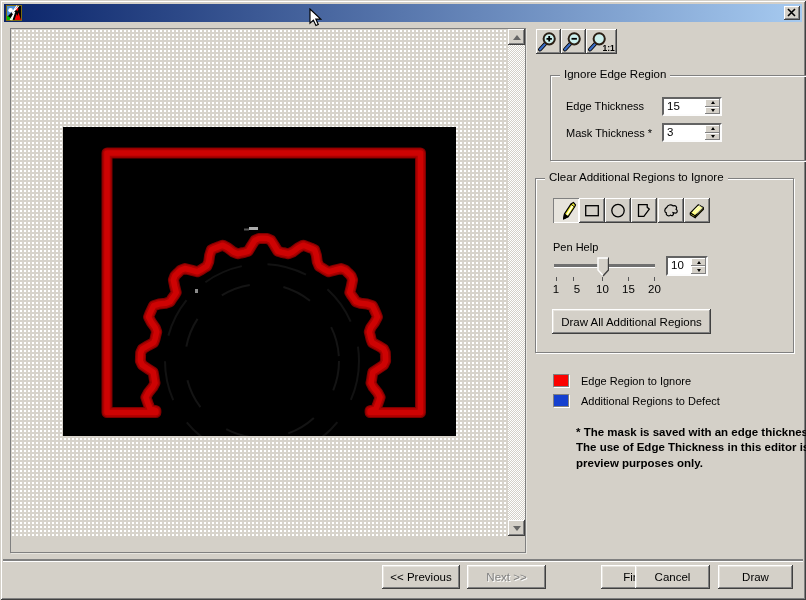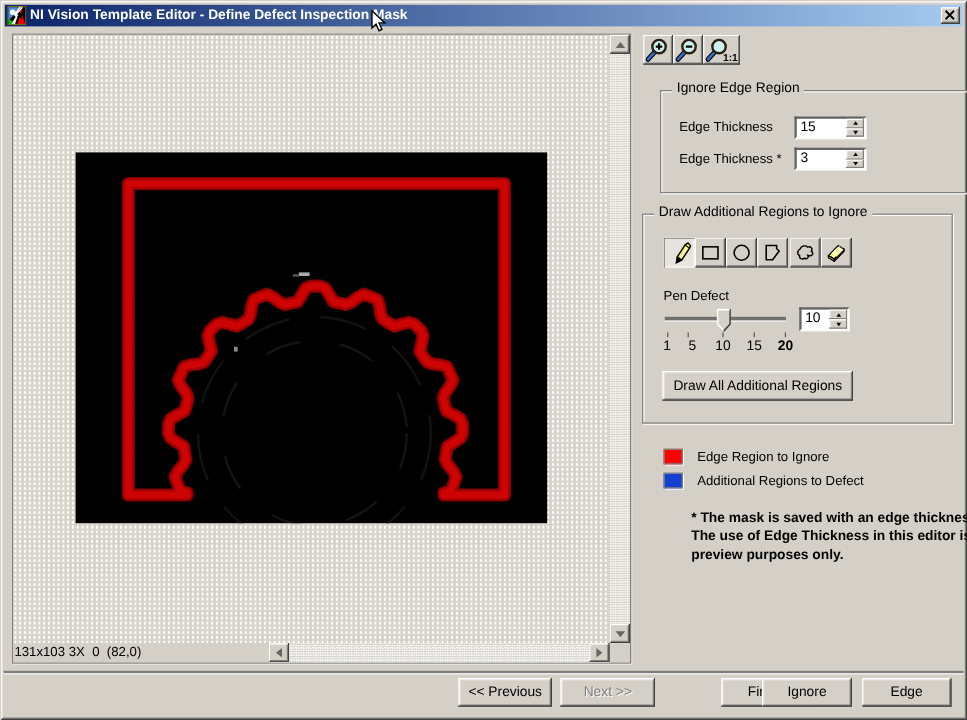--- a/index.html
+++ b/index.html
@@ -51,21 +51,20 @@
     <rect x="0" y="0" width="16" height="16" fill="#7a6a10"></rect>
     <rect x="1" y="1" width="14" height="14" fill="#000"></rect>
     <polygon points="1,1 12,1 1,12" fill="#4d8fd6"></polygon>
     <circle cx="4.6" cy="5.2" r="2.3" fill="#fff"></circle>
     <path d="M5.8,6.8 L8,9.5" stroke="#203040" stroke-width="1.2"></path>
     <polygon points="1,15 1,10.5 5.5,13.5 7.5,15" fill="#00c000"></polygon>
     <polygon points="8.5,15 10.5,9 11.5,11 12.5,7.5 15,15" fill="#f00000"></polygon>
     <polygon points="10.5,1 12.5,4 11.5,6 12.5,7 10,5 9,3.5" fill="#f00000"></polygon>
     <path d="M11,0.5 L6.5,7 L8.5,7.5 L4.5,14.5 L6,14.7 L8,9 L6.5,8 L12.7,1" fill="none" stroke="#fff" stroke-width="1.1"></path>
   </svg>
-  <span class="ttext">NI Vision Template Editor - Define Defect Inspection Mask</span>
   <div id="closebtn"><svg width="16" height="14" viewBox="0 0 16 14">
         <path d="M4,3 L11,10 M11,3 L4,10" stroke="#000" stroke-width="1.6"></path>
       </svg></div>
 </div>
 
 <div class="abs" id="viewer">
   <div class="abs" id="dots"></div>
   <div class="abs" id="blackimg">
     <svg width="393" height="309" viewBox="0 0 393 309">
       <circle cx="199" cy="234" r="97" fill="none" stroke="#121212" stroke-width="2" stroke-dasharray="40 26"></circle>
@@ -79,31 +78,20 @@
     </svg>
   </div>
   <div class="abs dither" id="vsb">
     <div class="sbtn up">
         <div class="tri" style="border-left:4px solid rgba(0,0,0,0);border-right:4px solid rgba(0,0,0,0);border-bottom:5px solid #666;"></div>
       </div>
     <div class="sbtn dn">
         <div class="tri" style="border-left:4px solid rgba(0,0,0,0);border-right:4px solid rgba(0,0,0,0);border-top:5px solid #666;"></div>
       </div>
   </div>
-  <div class="abs" id="hrow">
-    <div id="stat">131x103 3X  0  (82,0)</div>
-    <div class="dither" id="hsb">
-      <div class="sbtn lf">
-          <div class="tri" style="border-top:4px solid rgba(0,0,0,0);border-bottom:4px solid rgba(0,0,0,0);border-right:5px solid #666;"></div>
-        </div>
-      <div class="sbtn rt">
-          <div class="tri" style="border-top:4px solid rgba(0,0,0,0);border-bottom:4px solid rgba(0,0,0,0);border-left:5px solid #666;"></div>
-        </div>
-    </div>
-  </div>
 </div>
 
 <div class="abs zbtn" style="left:536px;width:25px;"><svg width="25" height="25" viewBox="0 0 25 25">
 <line x1="9.5" y1="14.5" x2="4" y2="20.5" stroke="#000" stroke-width="4" stroke-linecap="round"></line>
 <line x1="9.5" y1="14.5" x2="4" y2="20.5" stroke="#3a6bc4" stroke-width="2.2" stroke-linecap="round"></line>
 <circle cx="13.2" cy="9.8" r="5.6" fill="#ccf0ee" stroke="#2a1e14" stroke-width="2"></circle>
 <path d="M10.5,9.8 H15.9 M13.2,7.1 V12.5" stroke="#000" stroke-width="1.8"></path>
     </svg></div>
 <div class="abs zbtn" style="left:561px;width:25px;"><svg width="25" height="25" viewBox="0 0 25 25">
 <line x1="9.5" y1="14.5" x2="4" y2="20.5" stroke="#000" stroke-width="4" stroke-linecap="round"></line>
@@ -125,36 +113,36 @@
     <span class="val">15</span>
     <div class="btns">
         <div class="b" style="top:0;height:50%;">
           <div class="tri" style="border-left:2.5px solid rgba(0,0,0,0);border-right:2.5px solid rgba(0,0,0,0);border-bottom:3.5px solid #000;"></div>
         </div>
     <div class="b" style="bottom:0;height:50%;">
           <div class="tri" style="border-left:2.5px solid rgba(0,0,0,0);border-right:2.5px solid rgba(0,0,0,0);border-top:3.5px solid #000;"></div>
         </div>
       </div>
   </div>
-  <div class="abs" style="left:15px;top:51px;">Edge Thickness *</div>
+  <div class="abs" style="left:15px;top:51px;">Mask Thickness *</div>
   <div class="abs spin" style="left:111px;top:47px;width:60px;height:19px;">
     <span class="val">3</span>
     <div class="btns">
         <div class="b" style="top:0;height:50%;">
           <div class="tri" style="border-left:2.5px solid rgba(0,0,0,0);border-right:2.5px solid rgba(0,0,0,0);border-bottom:3.5px solid #000;"></div>
         </div>
     <div class="b" style="bottom:0;height:50%;">
           <div class="tri" style="border-left:2.5px solid rgba(0,0,0,0);border-right:2.5px solid rgba(0,0,0,0);border-top:3.5px solid #000;"></div>
         </div>
       </div>
   </div>
 </div>
 
 <div class="abs group" style="left:535px;top:178px;width:259px;height:175px;">
-  <div class="glabel">Draw Additional Regions to Ignore</div>
+  <div class="glabel">Clear Additional Regions to Ignore</div>
 </div>
 <div class="abs tbtn sel" style="left:553px;"><svg width="26" height="25" viewBox="0 0 26 25">
 <polygon points="10.6,21 15.2,18.6 21.5,9 22.5,6.9 20.4,4.4 17.9,6.1 11.5,15.9" fill="#f0ef2e" stroke="#000" stroke-width="1.2" stroke-linejoin="round"></polygon>
 <path d="M13.6,17.3 L19.8,7.6" stroke="#fffef2" stroke-width="1.5" fill="none"></path>
 <polygon points="10.6,21 15.2,18.6 11.5,15.9" fill="#000" stroke="#000" stroke-width="1"></polygon>
 <path d="M17.9,6.1 L21.5,9" stroke="#000" stroke-width="0.9" fill="none"></path>
     </svg></div>
 <div class="abs tbtn" style="left:579px;"><svg width="26" height="25" viewBox="0 0 26 25">
       <rect x="6.7" y="7.7" width="12.6" height="10" fill="none" stroke="#000" stroke-width="1.3"></rect>
     </svg></div>
@@ -166,37 +154,37 @@
     </svg></div>
 <div class="abs tbtn" style="left:658px;"><svg width="26" height="25" viewBox="0 0 26 25">
       <path d="M8.8,9.4 C9.6,6.9 13.2,6.1 15,7.9 C17.6,6.9 19.6,9.3 18.1,11.3 C20.1,12.5 19.3,15.3 17.1,15.1 L15.1,14.7 C16.3,16.7 14.1,18.5 12.5,17.1 C10.5,18.7 7.7,17.3 8.3,14.9 C6.1,14.1 6.3,10.7 8.8,9.4 Z" fill="none" stroke="#000" stroke-width="1.2"></path>
     </svg></div>
 <div class="abs tbtn" style="left:684px;"><svg width="26" height="25" viewBox="0 0 26 25">
 <polygon points="6.3,15 14.4,6.7 19.4,9.6 11.2,17.9" fill="#ffff80" stroke="#000" stroke-width="1.1" stroke-linejoin="round"></polygon>
 <polygon points="6.3,15 11.2,17.9 11.2,19.7 6.3,16.8" fill="#ffff33" stroke="#000" stroke-width="1.1" stroke-linejoin="round"></polygon>
 <polygon points="11.2,17.9 19.4,9.6 19.4,11.4 11.2,19.7" fill="#d8cc00" stroke="#000" stroke-width="1.1" stroke-linejoin="round"></polygon>
 <path d="M9.2,13.4 L15.7,7.4 M11,14.5 L17.3,8.3 M12.8,15.6 L18.6,9.7" stroke="#fffff2" stroke-width="0.9"></path>
 </svg></div>
-<div class="abs" style="left:553px;top:241px;">Pen Defect</div>
+<div class="abs" style="left:553px;top:241px;">Pen Help</div>
 <div class="abs" style="left:554px;top:264px;width:101px;height:3px;background:#707070;box-shadow:0 1px 0 #fff;"></div>
 <svg class="abs" style="left:597px;top:257px;" width="12" height="20" viewBox="0 0 12 20">
   <polygon points="0.5,0.5 11.5,0.5 11.5,13 6,19 0.5,13" fill="#d4d0c8"></polygon>
   <path d="M11.5,0.5 L11.5,13 L6,19" fill="none" stroke="#404040" stroke-width="1.4"></path>
   <path d="M11,1 L1,1 L1,13 L5.8,18.2" fill="none" stroke="#fff" stroke-width="1.4"></path>
 </svg>
 <div class="abs" style="left:555.5px;top:277px;width:1px;height:4px;background:#555;"></div>
 <div class="abs ticklbl" style="left:546px;top:283px;width:20px;">1</div>
 <div class="abs" style="left:573.0px;top:277px;width:1px;height:4px;background:#555;"></div>
 <div class="abs ticklbl" style="left:567px;top:283px;width:20px;">5</div>
 <div class="abs" style="left:602.0px;top:277px;width:1px;height:4px;background:#555;"></div>
 <div class="abs ticklbl" style="left:592.5px;top:283px;width:20px;">10</div>
 <div class="abs" style="left:628.0px;top:277px;width:1px;height:4px;background:#555;"></div>
 <div class="abs ticklbl" style="left:618.5px;top:283px;width:20px;">15</div>
 <div class="abs" style="left:654.0px;top:277px;width:1px;height:4px;background:#555;"></div>
-<div class="abs ticklbl" style="left:644.5px;top:283px;width:20px;font-weight:bold;">20</div>
+<div class="abs ticklbl" style="left:644.5px;top:283px;width:20px;">20</div>
 <div class="abs spin" style="left:666px;top:256px;width:42px;height:20px;">
   <span class="val">10</span>
   <div class="btns">
       <div class="b" style="top:0;height:50%;">
         <div class="tri" style="border-left:2.5px solid rgba(0,0,0,0);border-right:2.5px solid rgba(0,0,0,0);border-bottom:3.5px solid #000;"></div>
       </div>
   <div class="b" style="bottom:0;height:50%;">
         <div class="tri" style="border-left:2.5px solid rgba(0,0,0,0);border-right:2.5px solid rgba(0,0,0,0);border-top:3.5px solid #000;"></div>
       </div>
     </div>
@@ -208,18 +196,18 @@
 <div class="abs" style="left:553px;top:394px;width:16px;height:13px;background:#1540cf;border:1px solid #808080;box-shadow:1px 1px 0 #fff;"></div>
 <div class="abs" style="left:581px;top:395px;">Additional Regions to Defect</div>
 
 <div class="abs note" style="left:576px;top:425px;white-space:nowrap;font-weight:bold;">* The mask is saved with an edge thickness of 1.<br>The use of Edge Thickness in this editor is for<br>preview purposes only.</div>
 
 <div class="abs" id="sep"></div>
 
 <div class="abs btn" style="left:382px;top:565px;width:78px;height:24px;">&lt;&lt; Previous</div>
 <div class="abs btn" style="left:467px;top:565px;width:79px;height:24px;color:#808080;text-shadow:1px 1px 0 #fff;">Next &gt;&gt;</div>
 <div class="abs btn" style="left:553px;top:565px;width:75px;height:24px;margin-left:48px;">Finish</div>
-<div class="abs btn" style="left:635px;top:565px;width:75px;height:24px;">Ignore</div>
-<div class="abs btn" style="left:718px;top:565px;width:75px;height:24px;">Edge</div>
+<div class="abs btn" style="left:635px;top:565px;width:75px;height:24px;">Cancel</div>
+<div class="abs btn" style="left:718px;top:565px;width:75px;height:24px;">Draw</div>
 
 <svg class="abs" style="left:309px;top:8px;" width="13" height="21" viewBox="0 0 13 21">
   <path d="M1,1 L1,15.2 L4.4,12.1 L6.9,17.6 L9.3,16.5 L6.8,11.1 L11.7,11.1 Z" fill="#fff" stroke="#000" stroke-width="1.15"></path>
 </svg>
 
 </body></html>

